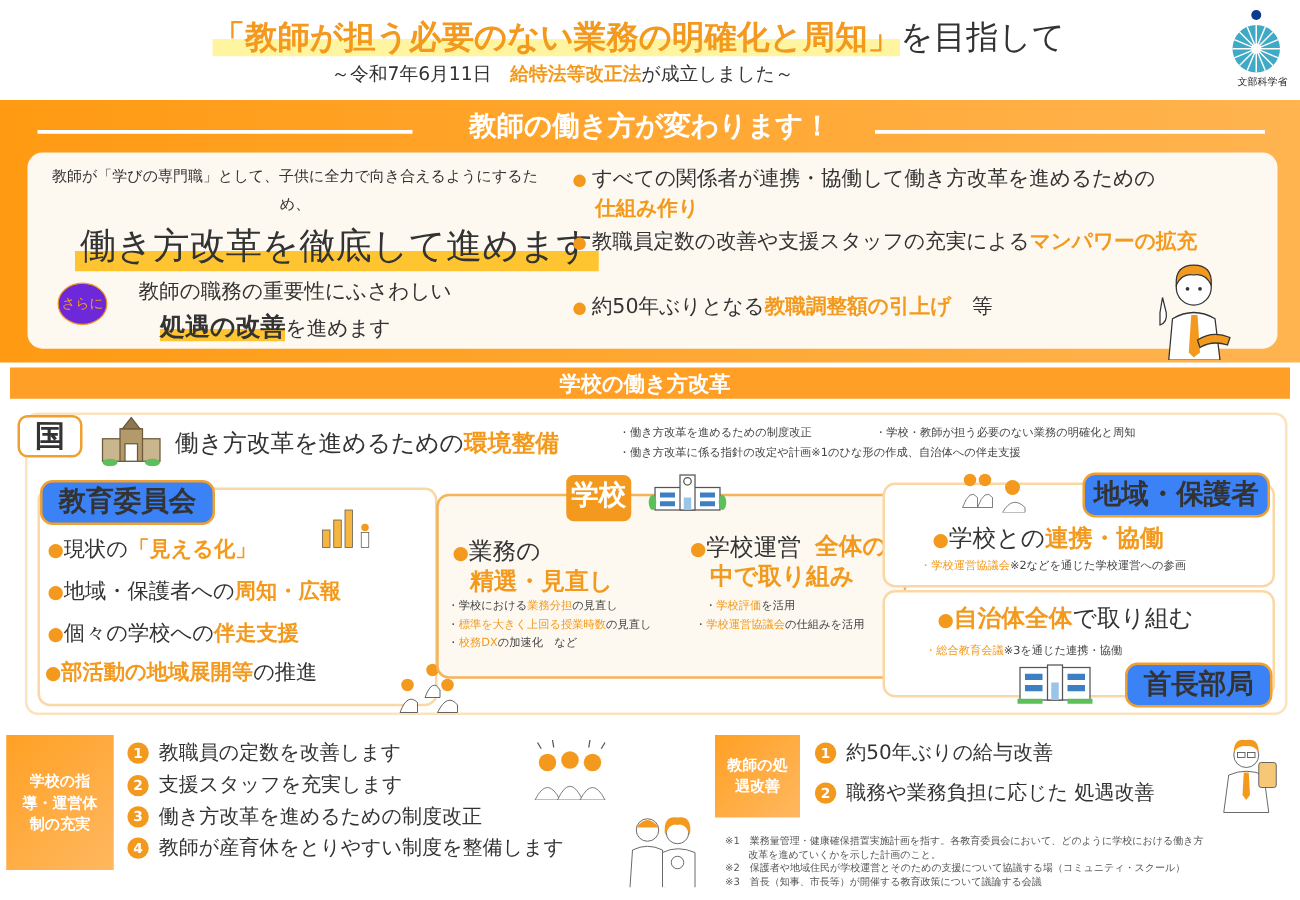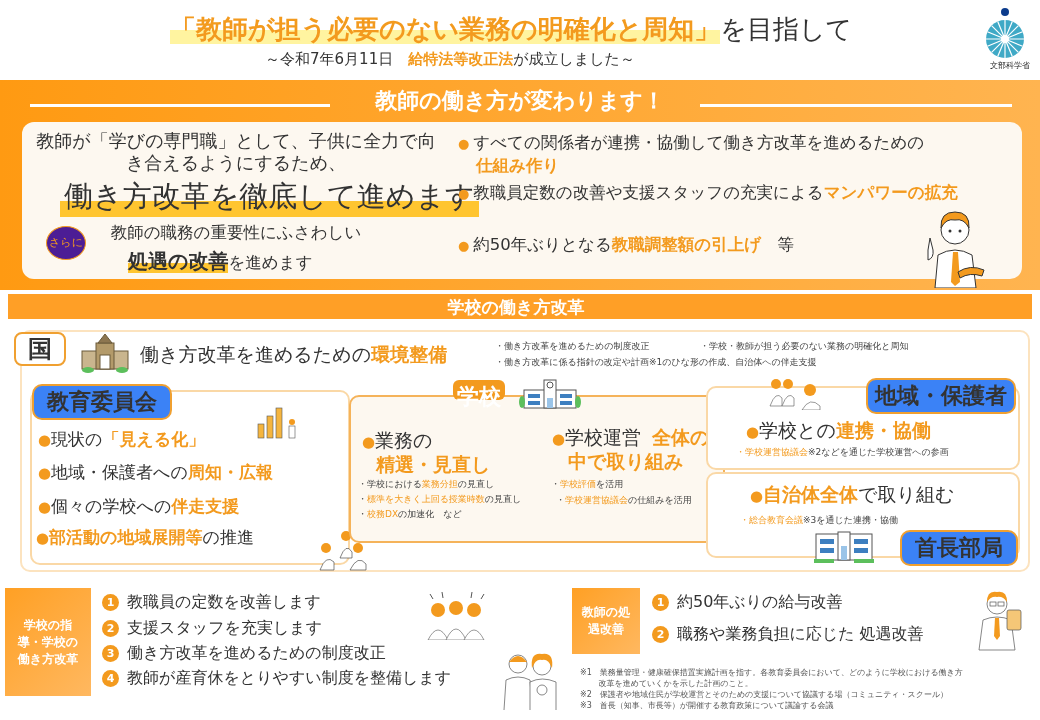--- a/index.html
+++ b/index.html
@@ -11,43 +11,43 @@
 #title .hl{color:#f39a1e;background:linear-gradient(transparent 55%,#fff4a0 55%);font-weight:bold}
 #subtitle{left:265px;top:50px;font-size:15px;white-space:nowrap}
 #subtitle .hl{color:#f39a1e;font-weight:bold}
 #logo{left:980px;top:6px;width:50px;height:68px}
 #logo-text{position:absolute;left:0;top:54px;width:50px;text-align:right;font-size:8px;color:#222}
 
 #band1{left:0;top:80px;width:1040px;height:210px;background:linear-gradient(90deg,#ff9a12,#ffb450)}
 #band1-title{left:0;top:86px;width:1040px;text-align:center;color:#fff;font-size:22px;font-weight:bold}
 .hline{position:absolute;height:3px;background:#fff;top:104px}
 #card1{left:22px;top:122px;width:1000px;height:157px;background:#fdf8f0;border-radius:12px}
-#l1{left:36px;top:130px;width:400px;text-align:center;font-size:18px;line-height:22px}
+#l1{left:36px;top:130px;width:400px;text-align:center;font-size:12px;line-height:22px}
 #l2{left:60px;top:177px;font-size:29px;font-weight:normal;background:linear-gradient(transparent 60%,#ffc530 60%);padding:0 4px}
-#sarani{left:46px;top:226px;width:40px;height:34px;border:1.5px solid #f39a1e;border-radius:50%;color:#f39a1e;font-size:11px;text-align:center;line-height:31px;background:#4c1d95}
+#sarani{left:46px;top:226px;width:40px;height:34px;border:1.5px solid #f39a1e;border-radius:50%;color:#f39a1e;font-size:11px;text-align:center;line-height:31px;background:#6d28d9}
 #l3{left:96px;top:222px;width:280px;text-align:center;font-size:16.5px}
 #l4{left:128px;top:248px;font-size:16.5px}
 #l4 b{font-size:20px;background:linear-gradient(transparent 60%,#ffc530 60%)}
 .rb{position:absolute;left:458px;font-size:16.5px;line-height:22px}
 .rb .dot{color:#f39a1e;font-size:13px;margin-right:4px}
 
 #band2{left:8px;top:294px;width:1024px;height:25px;background:#ff9f26}
 #band2-title{left:0;top:296px;width:1032px;text-align:center;color:#fff;font-size:17px;font-weight:bold}
 #kuni-box{left:20px;top:330px;width:1010px;height:242px;border:2px solid #fce3bf;border-radius:10px}
 #kuni-lbl{left:14px;top:332px;width:52px;height:34px;border:2px solid #f0a030;border-radius:8px;background:#fff;font-size:24px;text-align:center;line-height:30px;font-weight:bold}
 #kuni-text{left:140px;top:342px;font-size:19px}
 .small{position:absolute;font-size:9px;color:#444;white-space:nowrap}
 .small .b{color:#f39a1e}
 
 .panel{position:absolute;border:2px solid #fad8a6;border-radius:10px;background:#fff}
 .tag{position:absolute;border:2px solid #f0a030;border-radius:10px;background:#3b82f6;font-size:22px;font-weight:bold;text-align:center;color:#333}
 .item{position:absolute;font-size:17px;white-space:nowrap}
 .item .dot{color:#f39a1e;font-size:15px}
 #school-box{left:349px;top:395px;width:376px;height:148px;border:2px solid #f5b35a;border-radius:10px;background:#fdf8f0}
-#school-tag{left:453px;top:380px;width:52px;height:20px;background:#f39a1e;color:#fff;border-radius:6px;font-size:22px;font-weight:bold;text-align:center;line-height:34px}
+#school-tag{left:453px;top:380px;width:52px;height:37px;background:#f39a1e;color:#fff;border-radius:6px;font-size:22px;font-weight:bold;text-align:center;line-height:34px}
 
 .obox{position:absolute;background:linear-gradient(135deg,#ffa024,#ffb860);color:#fff;font-size:12px;text-align:center;line-height:17px;font-weight:bold;display:flex;align-items:center;justify-content:center}
 .num{position:absolute;font-size:16px;white-space:nowrap}
 .num .c{display:inline-block;width:17px;height:17px;border-radius:50%;background:#f39a1e;color:#fff;font-size:11px;text-align:center;line-height:17px;margin-right:8px;vertical-align:1px;font-weight:bold}
 .fn{position:absolute;left:580px;font-size:8px;color:#555;white-space:nowrap;line-height:11px}
 .ill{position:absolute}
 </style>
 </head>
 <body>
 
@@ -155,21 +155,21 @@
   <ellipse cx="4" cy="26" rx="3" ry="6" fill="#5cbf5c"></ellipse>
     <ellipse cx="60" cy="26" rx="3" ry="6" fill="#5cbf5c"></ellipse>
 </svg>
 <div class="item" style="left:362px;top:428px;font-size:19px"><span class="dot">●</span><span>業務の</span></div>
 <div class="item or" style="left:376px;top:452px;font-size:19px">精選・見直し</div>
 <div class="small" style="left:358px;top:478px"><span>・学校における</span><span class="b">業務分担</span><span>の見直し</span></div>
 <div class="small" style="left:358px;top:493px"><span>・</span><span class="b">標準を大きく上回る授業時数</span><span>の見直し</span></div>
 <div class="small" style="left:358px;top:508px"><span>・</span><span class="b">校務DX</span><span>の加速化　など</span></div>
 <div class="item" style="left:552px;top:425px;font-size:19px"><span class="dot">●</span><span>学校運営</span></div>
 <div class="item or" style="left:568px;top:425px;width:152px;font-size:19px;white-space:normal;text-indent:84px;line-height:24px">全体の中で取り組み</div>
-<div class="small" style="left:551px;top:478px"><span>・</span><span class="b">学校評価</span><span>を活用</span></div>
+<div class="small" style="left:564px;top:478px"><span>・</span><span class="b">学校評価</span><span>を活用</span></div>
 <div class="small" style="left:556px;top:493px;width:140px;white-space:normal;line-height:15px"><span>・</span><span class="b">学校運営協議会</span><span>の仕組みを活用</span></div>
 
 <div class="panel" style="left:706px;top:386px;width:314px;height:84px"></div>
 <svg class="ill" style="left:768px;top:376px" width="56" height="34" viewBox="0 0 56 34">
   <circle cx="8" cy="8" r="5" fill="#f39a1e"></circle>
     <circle cx="20" cy="8" r="5" fill="#f39a1e"></circle>
     <circle cx="42" cy="14" r="6" fill="#f39a1e"></circle>
   <path d="M2 30 Q8 14 14 22 L14 30Z" fill="#fff" stroke="#555" stroke-width=".6"></path>
   <path d="M14 30 Q20 14 26 22 L26 30Z" fill="#fff" stroke="#555" stroke-width=".6"></path>
   <path d="M34 34 Q42 20 52 30 L52 34Z" fill="#fff" stroke="#555" stroke-width=".6"></path>
@@ -188,21 +188,21 @@
     <rect x="42" y="9" width="14" height="5" fill="#3d7fc0"></rect>
   <rect x="8" y="18" width="14" height="5" fill="#3d7fc0"></rect>
     <rect x="42" y="18" width="14" height="5" fill="#3d7fc0"></rect>
   <rect x="29" y="16" width="6" height="14" fill="#9ac4e8"></rect>
   <rect x="2" y="29" width="20" height="4" fill="#5cbf5c"></rect>
     <rect x="42" y="29" width="20" height="4" fill="#5cbf5c"></rect>
 </svg>
 <div class="tag" style="left:900px;top:530px;width:118px;height:36px;line-height:32px">首長部局</div>
 
 <div class="obox" style="left:5px;top:588px;width:86px;height:108px">
-    <span style="width:70px">学校の指導・学校の働き方改革</span>
+    <span style="width:70px">学校の指導・運営体制の充実</span>
   </div>
 <div class="num" style="left:102px;top:592px"><span class="c">1</span><span>教職員の定数を改善します</span></div>
 <div class="num" style="left:102px;top:618px"><span class="c">2</span><span>支援スタッフを充実します</span></div>
 <div class="num" style="left:102px;top:643px"><span class="c">3</span><span>働き方改革を進めるための制度改正</span></div>
 <div class="num" style="left:102px;top:668px"><span class="c">4</span><span>教師が産育休をとりやすい制度を整備します</span></div>
 <svg class="ill" style="left:420px;top:590px" width="75" height="50" viewBox="0 0 75 50">
   <circle cx="18" cy="20" r="7" fill="#f39a1e"></circle>
     <circle cx="36" cy="18" r="7" fill="#f39a1e"></circle>
     <circle cx="54" cy="20" r="7" fill="#f39a1e"></circle>
   <path d="M8 50 Q18 30 28 50Z" fill="#fff" stroke="#555" stroke-width=".6"></path>

